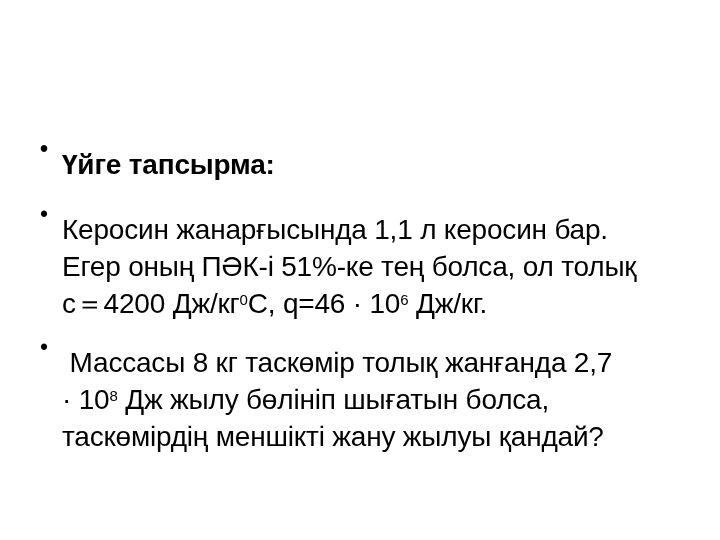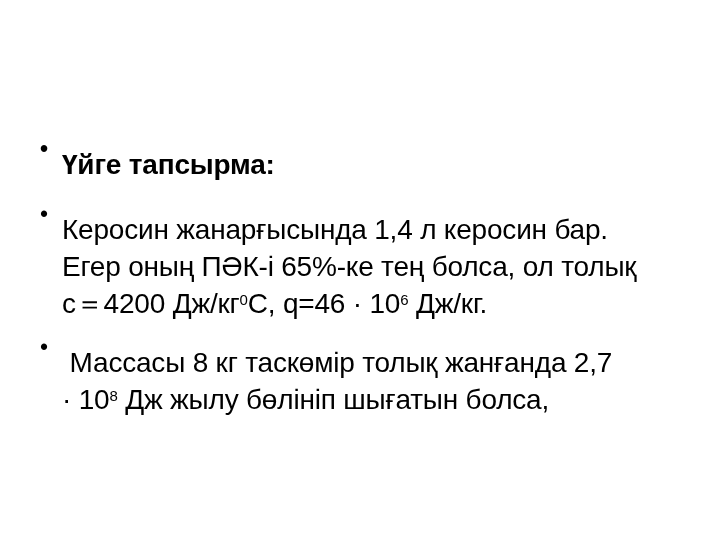--- a/index.html
+++ b/index.html
@@ -66,26 +66,27 @@
   <div class="content" id="slide-content">
       <div class="item bold">
         <span class="bullet">•</span>
         <div class="lines">
           <div class="line">Үйге тапсырма:</div>
         </div>
       </div>
       <div class="item">
         <span class="bullet">•</span>
         <div class="lines">
-          <div class="line">Керосин жанарғысында 1,4 л керосин бар.</div>
-          <div class="line">Егер оның ПӘК-і 65%-ке тең болса, ол толық</div>
+          <div class="line">Керосин жанарғысында 1,1 л керосин бар.</div>
+          <div class="line">Егер оның ПӘК-і 51%-ке тең болса, ол толық</div>
           <div class="line">с＝4200 Дж/кг<sup>0</sup>С, q=46 · 10<sup>6</sup> Дж/кг.</div>
         </div>
       </div>
       <div class="item">
         <span class="bullet">•</span>
         <div class="lines">
           <div class="line"> Массасы 8 кг таскөмір толық жанғанда 2,7</div>
           <div class="line">· 10<sup>8</sup> Дж жылу бөлініп шығатын болса,</div>
+          <div class="line">таскөмірдің меншікті жану жылуы қандай?</div>
         </div>
       </div>
     </div>
 </div>
 
 </body></html>

